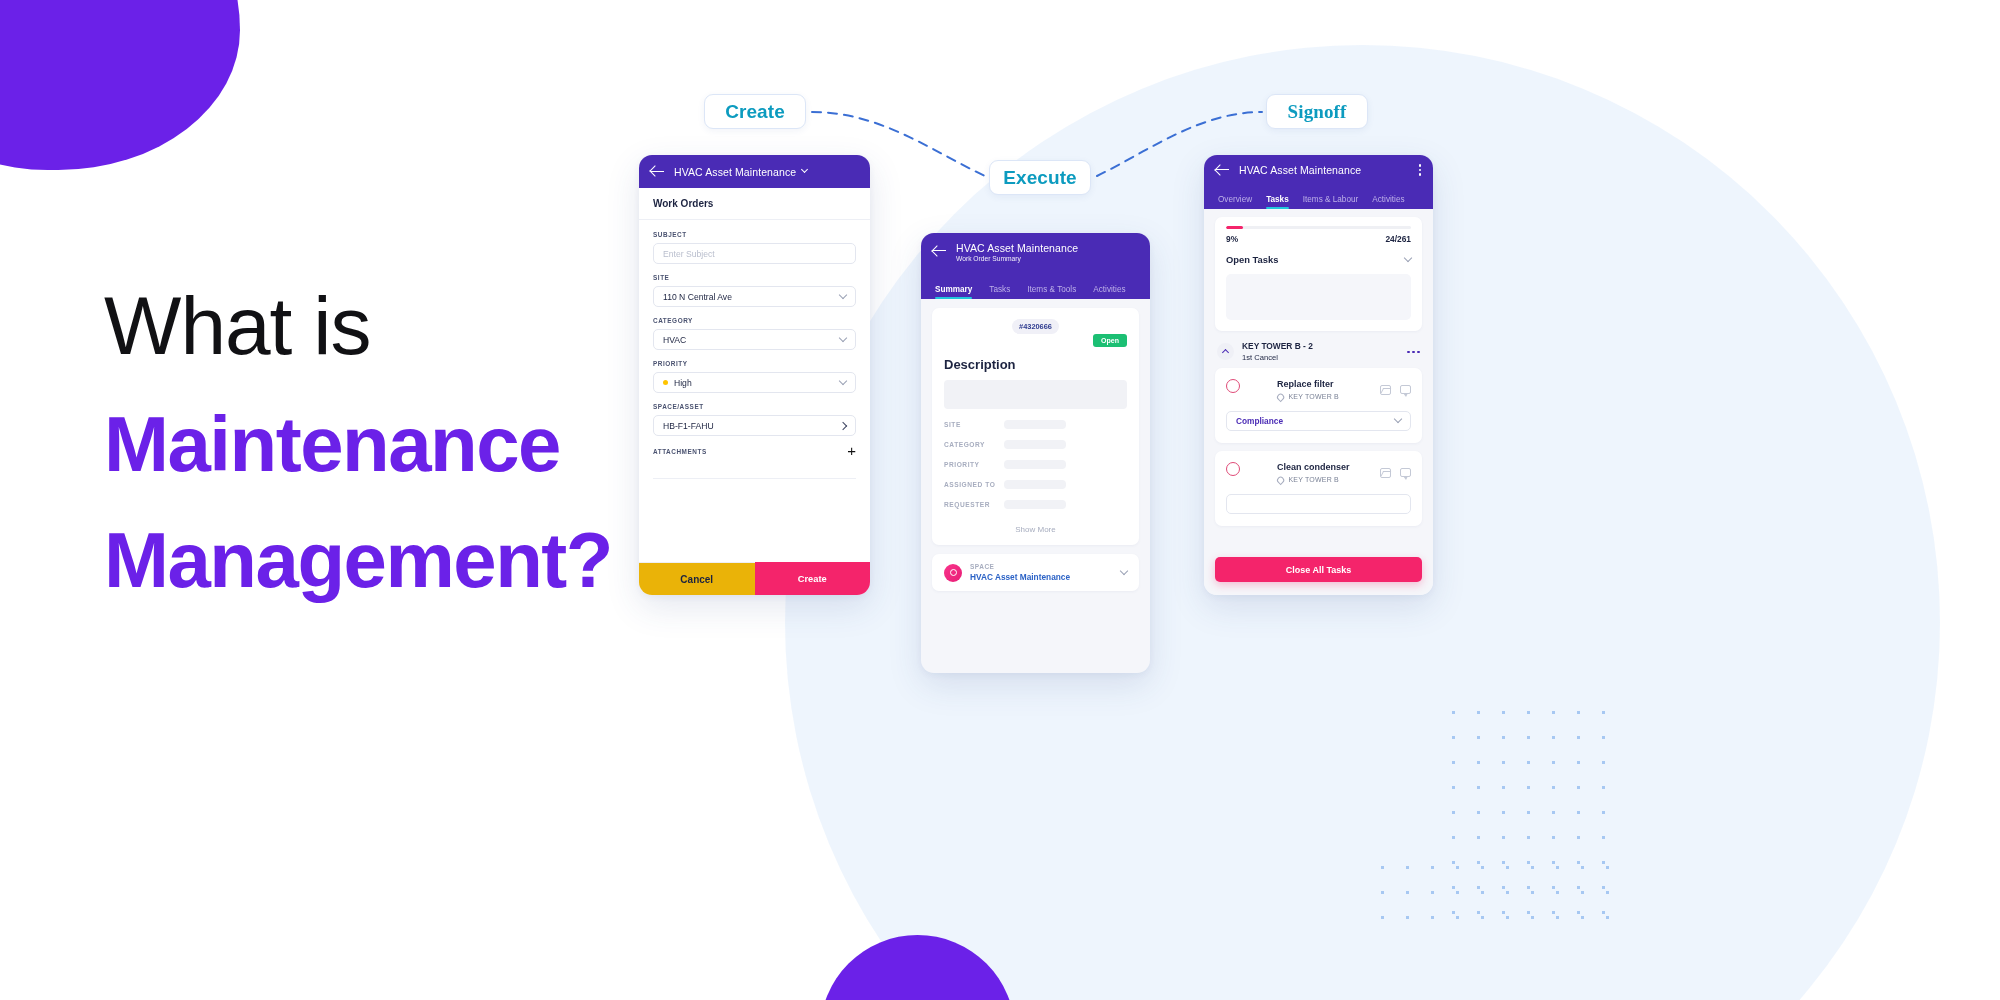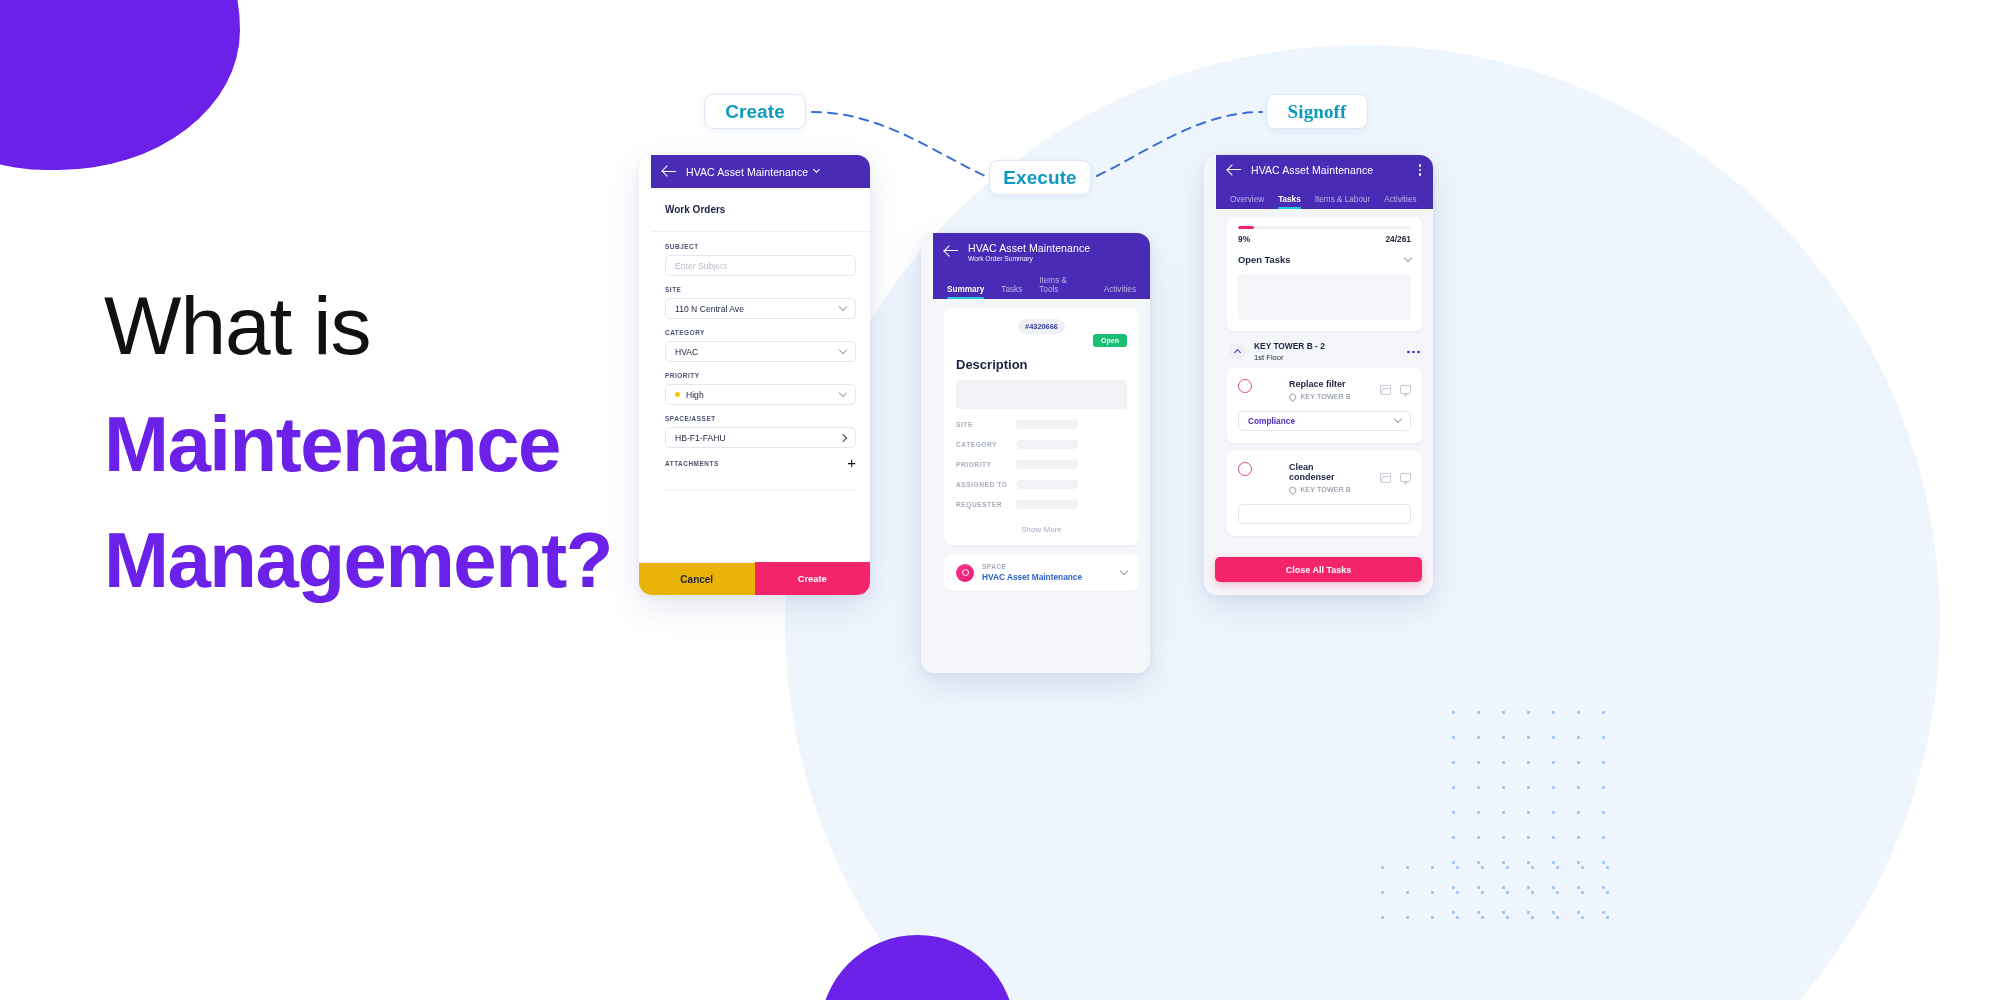--- a/index.html
+++ b/index.html
@@ -84,21 +84,20 @@
   .flow-svg{ position:absolute; left:0; top:0; width:2000px; height:1000px; z-index:7; pointer-events:none; }
 
   
   .phone{
     position:absolute; z-index:6;
     background:#ffffff;
     border-radius:13px;
     overflow:hidden;
     box-shadow:0 12px 34px rgba(46,72,130,.13), 0 2px 7px rgba(46,72,130,.06);
     font-size:9px;
-    padding-left:12px;
   }
   #phone1{ left:639px; top:155px; width:231px; height:440px; }
   #phone2{ left:921px; top:233px; width:229px; height:440px; }
   #phone3{ left:1204px;top:155px; width:229px; height:440px; }
 
   .ph-bar{
     background:#4A2BB5;
     color:#ffffff;
     padding:0 12px;
     display:flex; align-items:center;
@@ -122,21 +121,21 @@
     display:inline-block; width:5px; height:5px; margin-left:6px;
     border-right:1.2px solid #fff; border-bottom:1.2px solid #fff;
     transform:translateY(-2px) rotate(45deg);
   }
   .kebab{ margin-left:auto; display:flex; flex-direction:column; gap:2px; }
   .kebab i{ width:2.4px; height:2.4px; border-radius:50%; background:#fff; display:block; }
 
   
   #phone1 .ph-bar{ height:33px; }
   .p1-sub{
-    height:44px; display:flex; align-items:center; padding:0 14px;
+    height:32px; display:flex; align-items:center; padding:0 14px;
     font-size:10px; font-weight:700; color:#1C2340;
     border-bottom:1px solid #EDEFF5;
   }
   .p1-body{ padding:11px 14px 0; }
   .fld-label{
     font-size:6.4px; font-weight:700; color:#4A5270;
     letter-spacing:.55px; margin-bottom:5px;
   }
   .fld-box{
     height:21px; border:1px solid #E3E6EF; border-radius:5px;
@@ -453,21 +452,21 @@
     </div>
     <div class="p3-blank"></div>
   </div>
 
   <div class="grp-head">
     <span class="grp-circ">
         <i></i>
       </span>
     <span>
       <div class="grp-t">KEY TOWER B - 2</div>
-      <div class="grp-s">1st Floor</div>
+      <div class="grp-s">1st Cancel</div>
     </span>
     <span class="dots3">
         <i></i>
         <i></i>
         <i></i>
       </span>
   </div>
 
   <div class="task-card">
     <div class="task-top">

